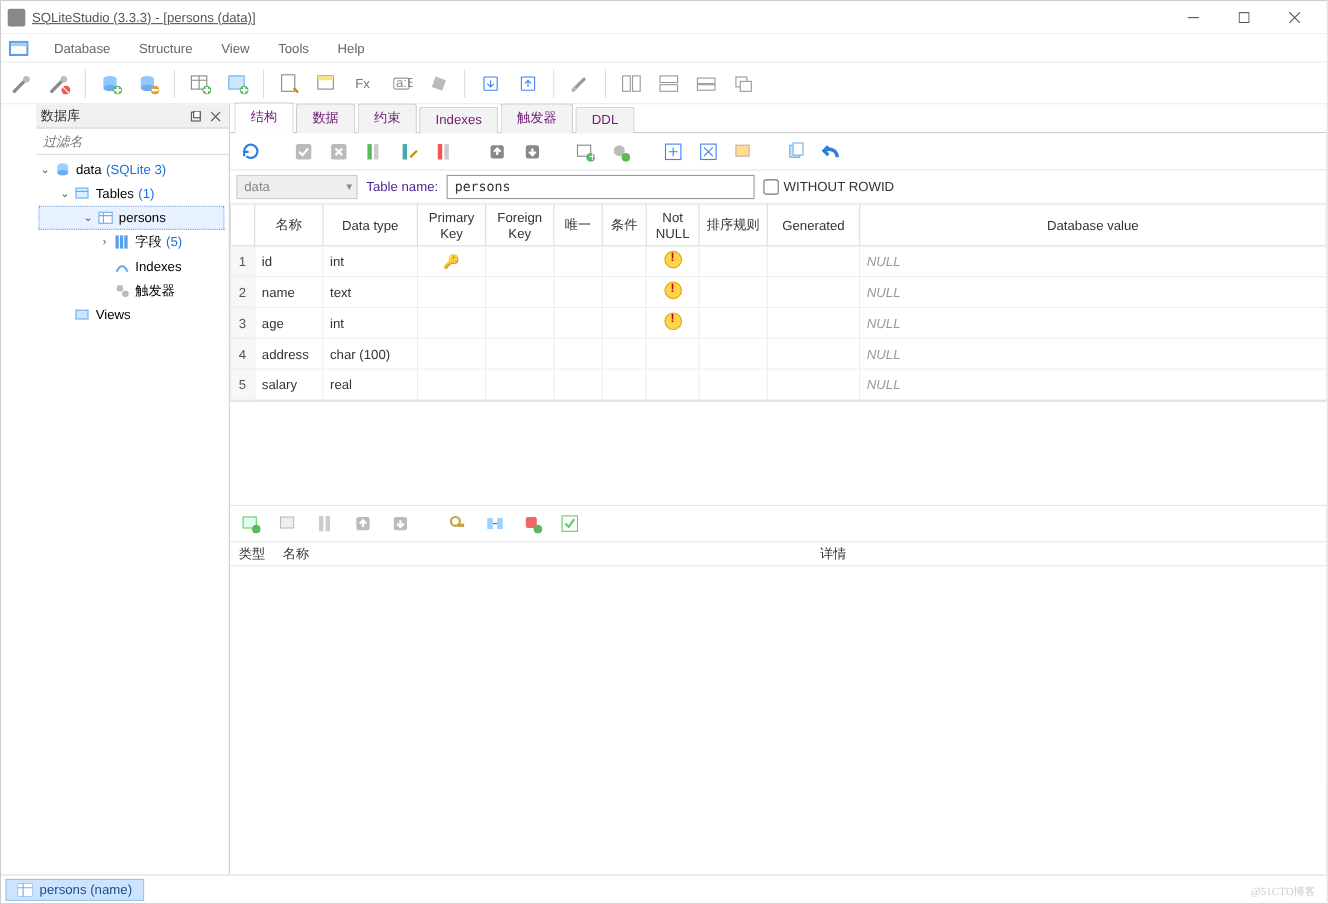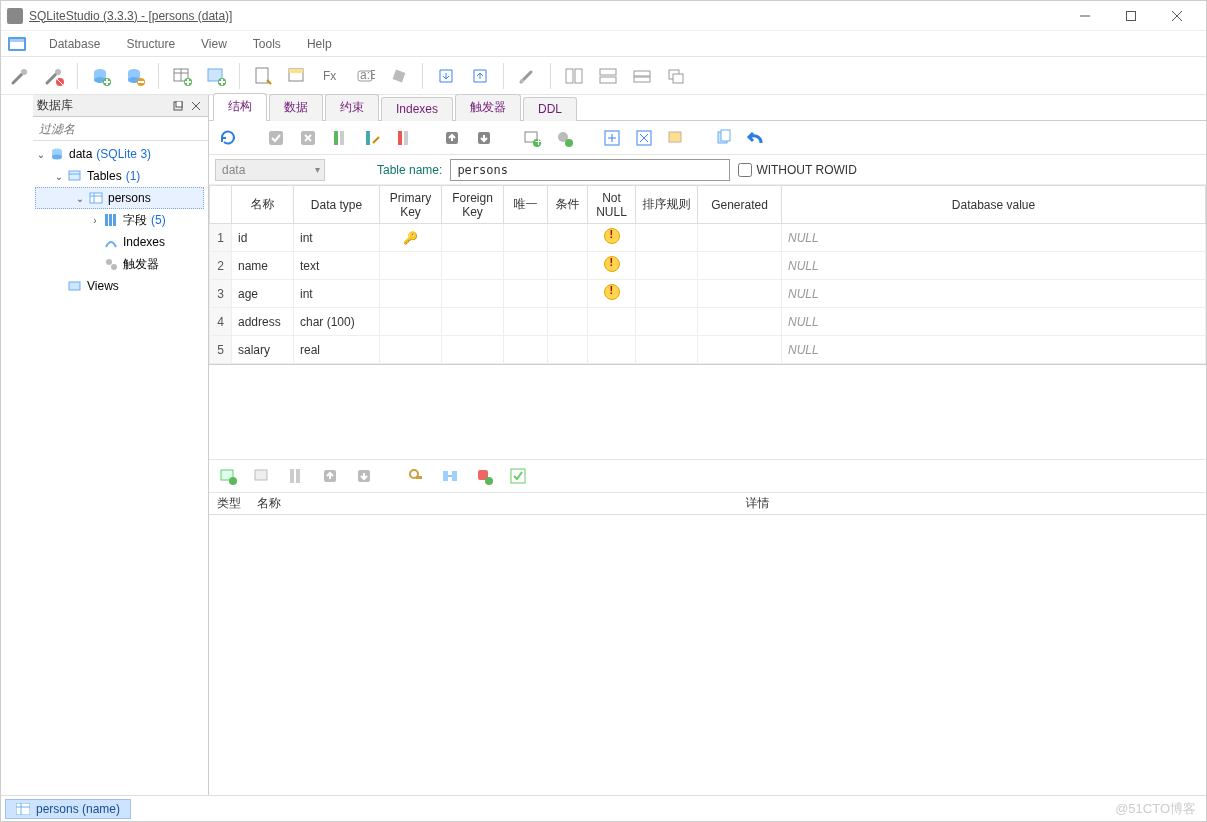--- a/index.html
+++ b/index.html
@@ -53,21 +53,21 @@
 
 
 .inner-toolbar { height: 34px; display: flex; align-items: center; padding: 2px 6px; gap: 6px; border-bottom: 1px solid #e5e5e5; }
 .ibtn { width: 26px; height: 26px; display:flex; align-items:center; justify-content:center; cursor:pointer; border-radius:2px; }
 .isep { width: 10px; }
 
 
 .tablename-row { height: 30px; display:flex; align-items:center; padding: 0 6px; gap: 8px; font-family: SimSun, monospace; border-bottom: 1px solid #eee; }
 .db-select { height: 22px; border: 1px solid #ccc; background: #eee; padding: 0 18px 0 6px; color:#888; position:relative; min-width:110px; display:flex; align-items:center; }
 .db-select::after { content: "▾"; position:absolute; right:4px; color:#888; font-size:10px; }
-.tn-label { color:#0f766e;margin-left:44px; }
+.tn-label { color:#4c1d95; }
 .tn-input { height: 22px; border: 1px solid #999; padding: 0 6px; width: 280px; font-family: SimSun, monospace; color:#333; }
 .chk { display:flex; align-items:center; gap:4px; color:#333; }
 .chk input { width:14px; height:14px; }
 
 
 .grid { border-bottom: 1px solid #ccc; overflow:auto; }
 .grid table { border-collapse: collapse; width: 100%; }
 .grid th { background: #fff; border: 1px solid #ddd; padding: 4px 6px; font-weight: normal; color:#333; text-align:center; height:38px; }
 .grid td { border: 1px solid #eee; padding: 4px 6px; height: 28px; text-align:left; color:#333; }
 .grid td.row-num { background: #f7f7f7; text-align:center; width:22px; color:#555; }
@@ -84,21 +84,21 @@
 
 
 .details { flex:1; border: 0; overflow:auto; }
 .details-header { display:flex; border-bottom:1px solid #ddd; height:22px; align-items:center; font-family: SimSun, monospace; }
 .details-header .dh { padding: 2px 8px; color:#333; }
 .details-body { flex:1; min-height:200px; background:#fff; }
 
 
 .statusbar { height: 26px; background: #fff; border-top: 1px solid #ddd; display:flex; align-items:center; padding: 0 4px; font-family: SimSun, monospace; position:relative; }
 .status-tab { background: #cde3ff; border: 1px solid #9cc2ef; padding: 2px 10px; color:#1a4e8f; display:flex; align-items:center; gap:6px; }
-.watermark { position:absolute; right:10px; bottom:3px; color:#ccc; font-size:13px; font-family: Liberation Sans, sans-serif; }
+.watermark { position:absolute; right:10px; bottom:3px; color:#ccc; font-size:10px; font-family: Liberation Serif, serif; }
 
 
 svg { display:block; }
 </style>
 </head>
 <body>
 
 <div class="window">
 
   <div class="titlebar">

